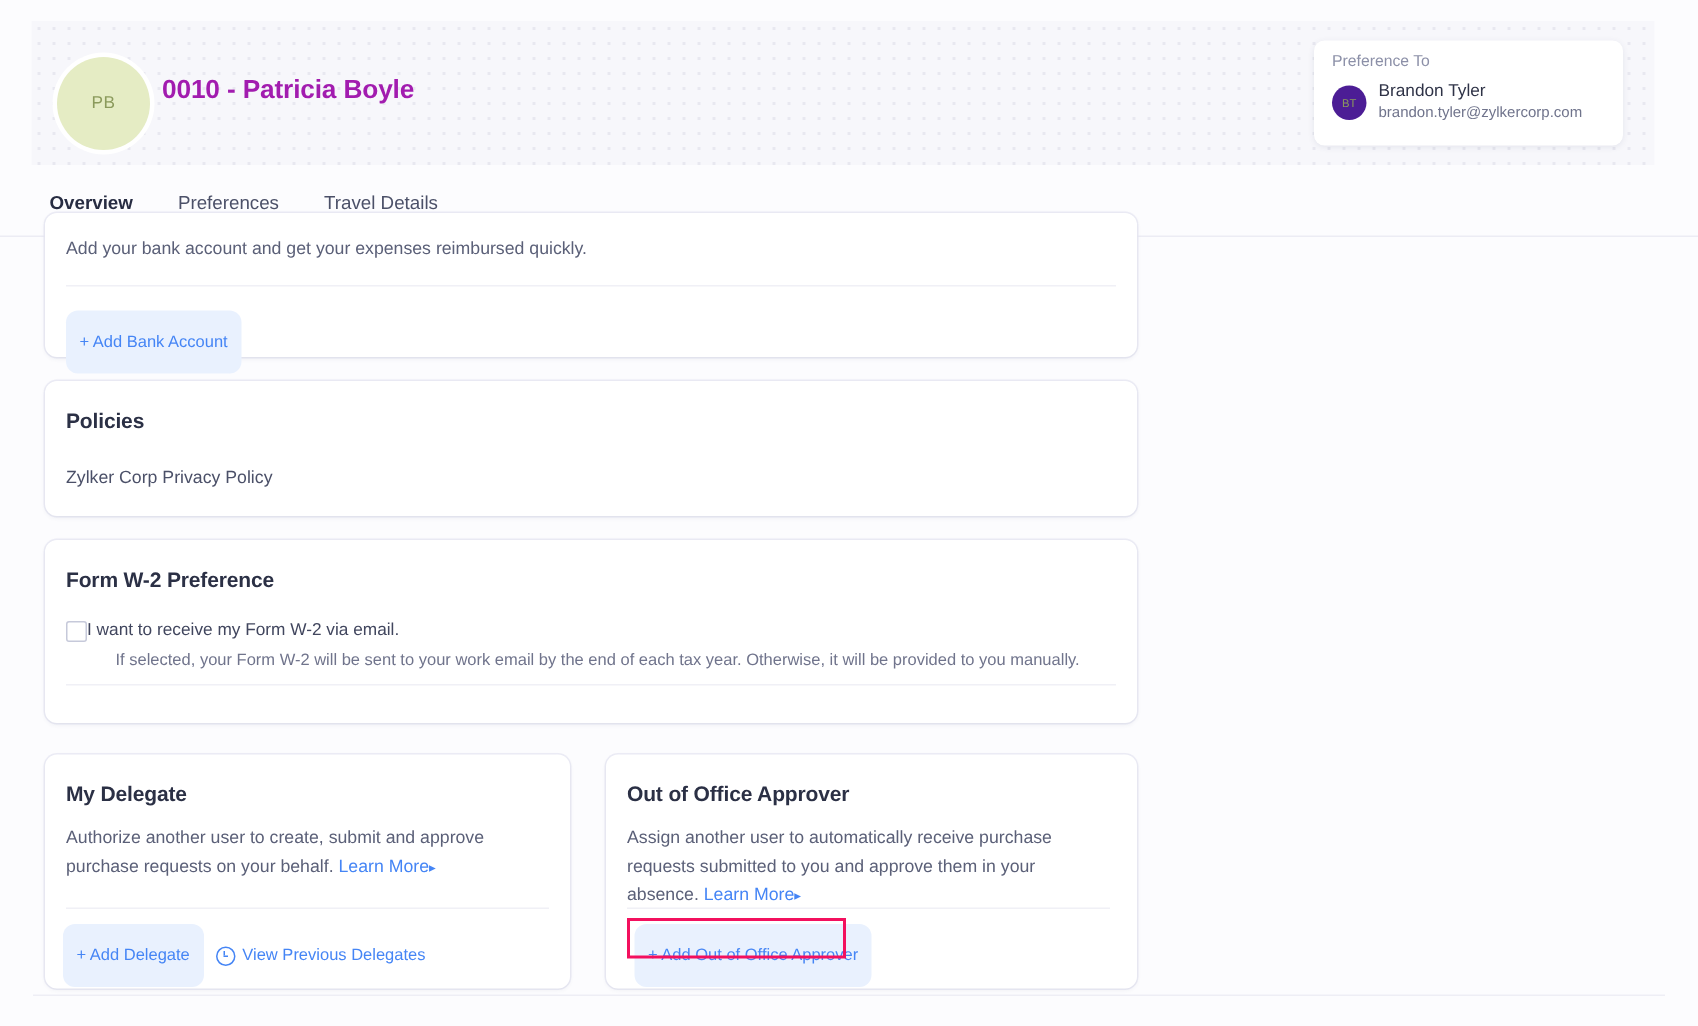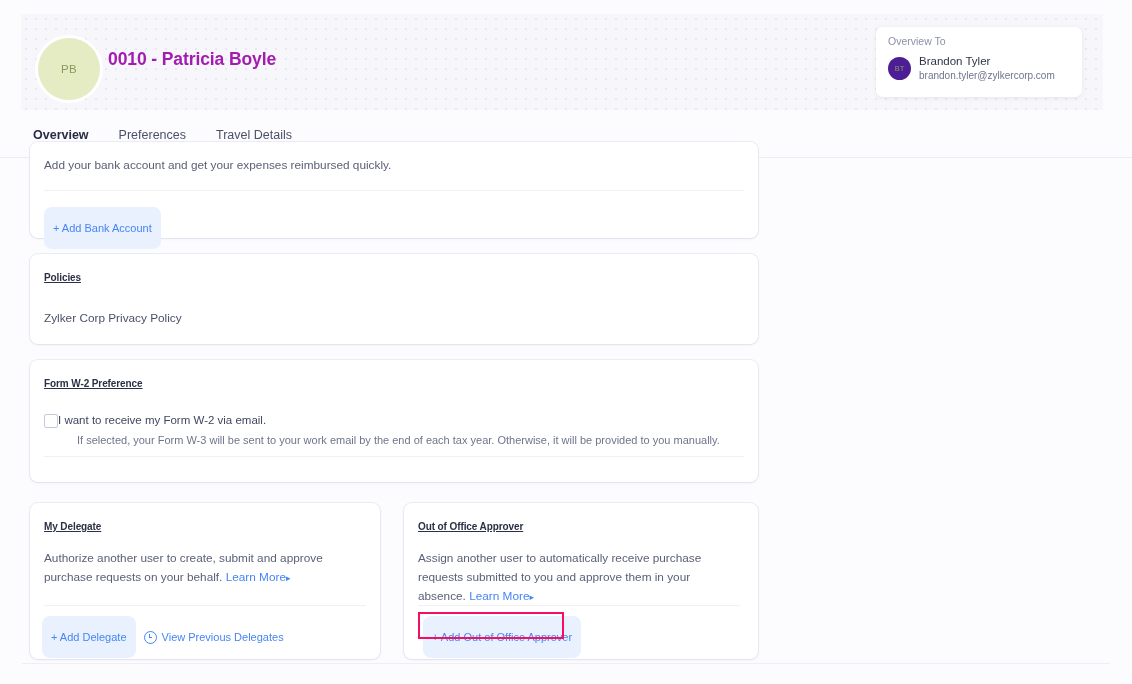--- a/index.html
+++ b/index.html
@@ -150,25 +150,24 @@
   }
 
   
   .card {
     position: absolute;
     background: #ffffff;
     border-radius: 8px;
     box-shadow: 0 1px 3px rgba(70,72,120,0.08), 0 0 0 1px rgba(235,235,245,0.9);
   }
   .card-title {
-    font-size: 10px;
+    font-size: 14px;
     font-weight: bold;
     color: #2b3045;
     letter-spacing: -0.1px;
-    text-decoration: underline;
   }
   .card-text {
     font-size: 11.8px;
     color: #5b6078;
     line-height: 19px;
   }
   .divider {
     height: 1px;
     background: #f0f0f6;
   }
@@ -405,21 +404,21 @@
 
   <div class="header-band"></div>
 
   <div class="avatar-main">
     <span>PB</span>
   </div>
 
   <div class="emp-title">0010 - Patricia Boyle</div>
 
   <div class="report-card">
-    <div class="report-label">Overview To</div>
+    <div class="report-label">Preference To</div>
     <div class="report-row">
       <div class="avatar-sm">
         <span>BT</span>
       </div>
       <div>
         <div class="report-name">Brandon Tyler</div>
         <div class="report-mail">brandon.tyler@zylkercorp.com</div>
       </div>
     </div>
   </div>
@@ -441,21 +440,21 @@
     <div class="card-title">Policies</div>
     <div class="policy-link">Zylker Corp Privacy Policy</div>
   </div>
 
   <div class="card" id="w2-card">
     <div class="card-title">Form W-2 Preference</div>
     <div class="w2-check-row">
       <div class="checkbox"></div>
       <div class="w2-check-label">I want to receive my Form W-2 via email.</div>
     </div>
-    <div class="w2-hint">If selected, your Form W-3 will be sent to your work email by the end of each tax year. Otherwise, it will be provided to you manually.</div>
+    <div class="w2-hint">If selected, your Form W-2 will be sent to your work email by the end of each tax year. Otherwise, it will be provided to you manually.</div>
     <div class="divider"></div>
   </div>
 
   <div class="card" id="delegate-card">
     <div class="card-title bc-title">My Delegate</div>
     <div class="card-text bc-desc">
       <span>Authorize another user to create, submit and approve purchase requests on your behalf. </span><span class="link-inline">Learn More</span><span class="link-inline caret">▸</span>
     </div>
     <div class="bc-divider"></div>
     <div class="bc-actions">

